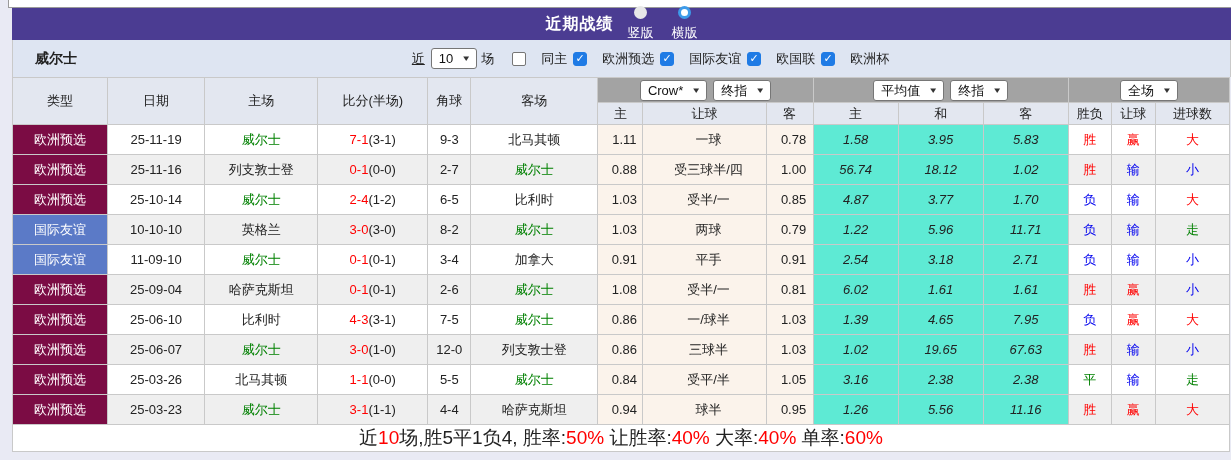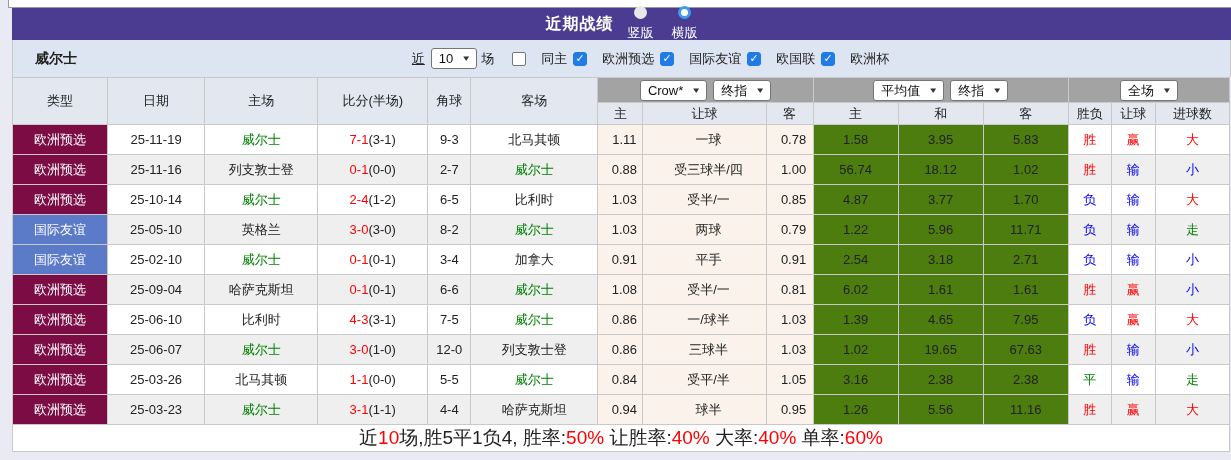--- a/index.html
+++ b/index.html
@@ -50,21 +50,21 @@
     table-layout:fixed;font-size:13px;
   }
   th,td{border:1px solid #c9c9c9;text-align:center;padding:0;overflow:hidden;white-space:nowrap;}
   thead th{background:#E3E7F0;font-weight:normal;color:#222;}
   tr.hdr-a th{height:24px;}
   tr.hdr-b th{height:21px;}
   .sel-cell{background:#a3a3a3;}
   .sel-wrap{display:flex;align-items:center;justify-content:center;gap:6px;}
   tbody td{height:29px;}
   tbody td.cream{background:#FBF3EB;padding-left:8px;}
-  tbody td.pale{background:#4d7c0f;}
+  tbody td.pale{background:#5eead4;font-style:italic;}
   tr.alt td.s{background:#EFEFEF;margin-left:21px;}
   td.type-maroon{background:#7B0C44;color:#fff;}
   td.type-blue{background:#5B7AC7;color:#fff;}
   .red{color:#F00;}
   .blue{color:#0000EE;}
   .green{color:#008000;}
   .half{color:#222;}
   tfoot td{height:24px;background:#fff;font-size:19px;}
 </style>
 </head>
@@ -227,58 +227,58 @@
     <td class="cream c-a">0.85</td>
     <td class="pale c-avgh">4.87</td>
     <td class="pale c-avgd">3.77</td>
     <td class="pale c-avga">1.70</td>
     <td class="s c-res blue">负</td>
     <td class="s c-hres blue">输</td>
     <td class="s c-goal red">大</td>
   </tr>
       <tr class="alt">
     <td class="c-type type-blue">国际友谊</td>
-    <td class="s c-date">25-05-10</td>
+    <td class="s c-date">10-10-10</td>
     <td class="s c-home">英格兰</td>
     <td class="s c-score"><span class="red c-ft">3-0</span><span class="half c-ht">(3-0)</span></td>
     <td class="s c-corner">8-2</td>
     <td class="s c-away green">威尔士</td>
     <td class="cream c-h">1.03</td>
     <td class="cream c-line">两球</td>
     <td class="cream c-a">0.79</td>
     <td class="pale c-avgh">1.22</td>
     <td class="pale c-avgd">5.96</td>
     <td class="pale c-avga">11.71</td>
     <td class="s c-res blue">负</td>
     <td class="s c-hres blue">输</td>
     <td class="s c-goal green">走</td>
   </tr>
       <tr>
     <td class="c-type type-blue">国际友谊</td>
-    <td class="s c-date">25-02-10</td>
+    <td class="s c-date">11-09-10</td>
     <td class="s c-home green">威尔士</td>
     <td class="s c-score"><span class="red c-ft">0-1</span><span class="half c-ht">(0-1)</span></td>
     <td class="s c-corner">3-4</td>
     <td class="s c-away">加拿大</td>
     <td class="cream c-h">0.91</td>
     <td class="cream c-line">平手</td>
     <td class="cream c-a">0.91</td>
     <td class="pale c-avgh">2.54</td>
     <td class="pale c-avgd">3.18</td>
     <td class="pale c-avga">2.71</td>
     <td class="s c-res blue">负</td>
     <td class="s c-hres blue">输</td>
     <td class="s c-goal blue">小</td>
   </tr>
       <tr class="alt">
     <td class="c-type type-maroon">欧洲预选</td>
     <td class="s c-date">25-09-04</td>
     <td class="s c-home">哈萨克斯坦</td>
     <td class="s c-score"><span class="red c-ft">0-1</span><span class="half c-ht">(0-1)</span></td>
-    <td class="s c-corner">6-6</td>
+    <td class="s c-corner">2-6</td>
     <td class="s c-away green">威尔士</td>
     <td class="cream c-h">1.08</td>
     <td class="cream c-line">受半/一</td>
     <td class="cream c-a">0.81</td>
     <td class="pale c-avgh">6.02</td>
     <td class="pale c-avgd">1.61</td>
     <td class="pale c-avga">1.61</td>
     <td class="s c-res red">胜</td>
     <td class="s c-hres red">赢</td>
     <td class="s c-goal blue">小</td>

